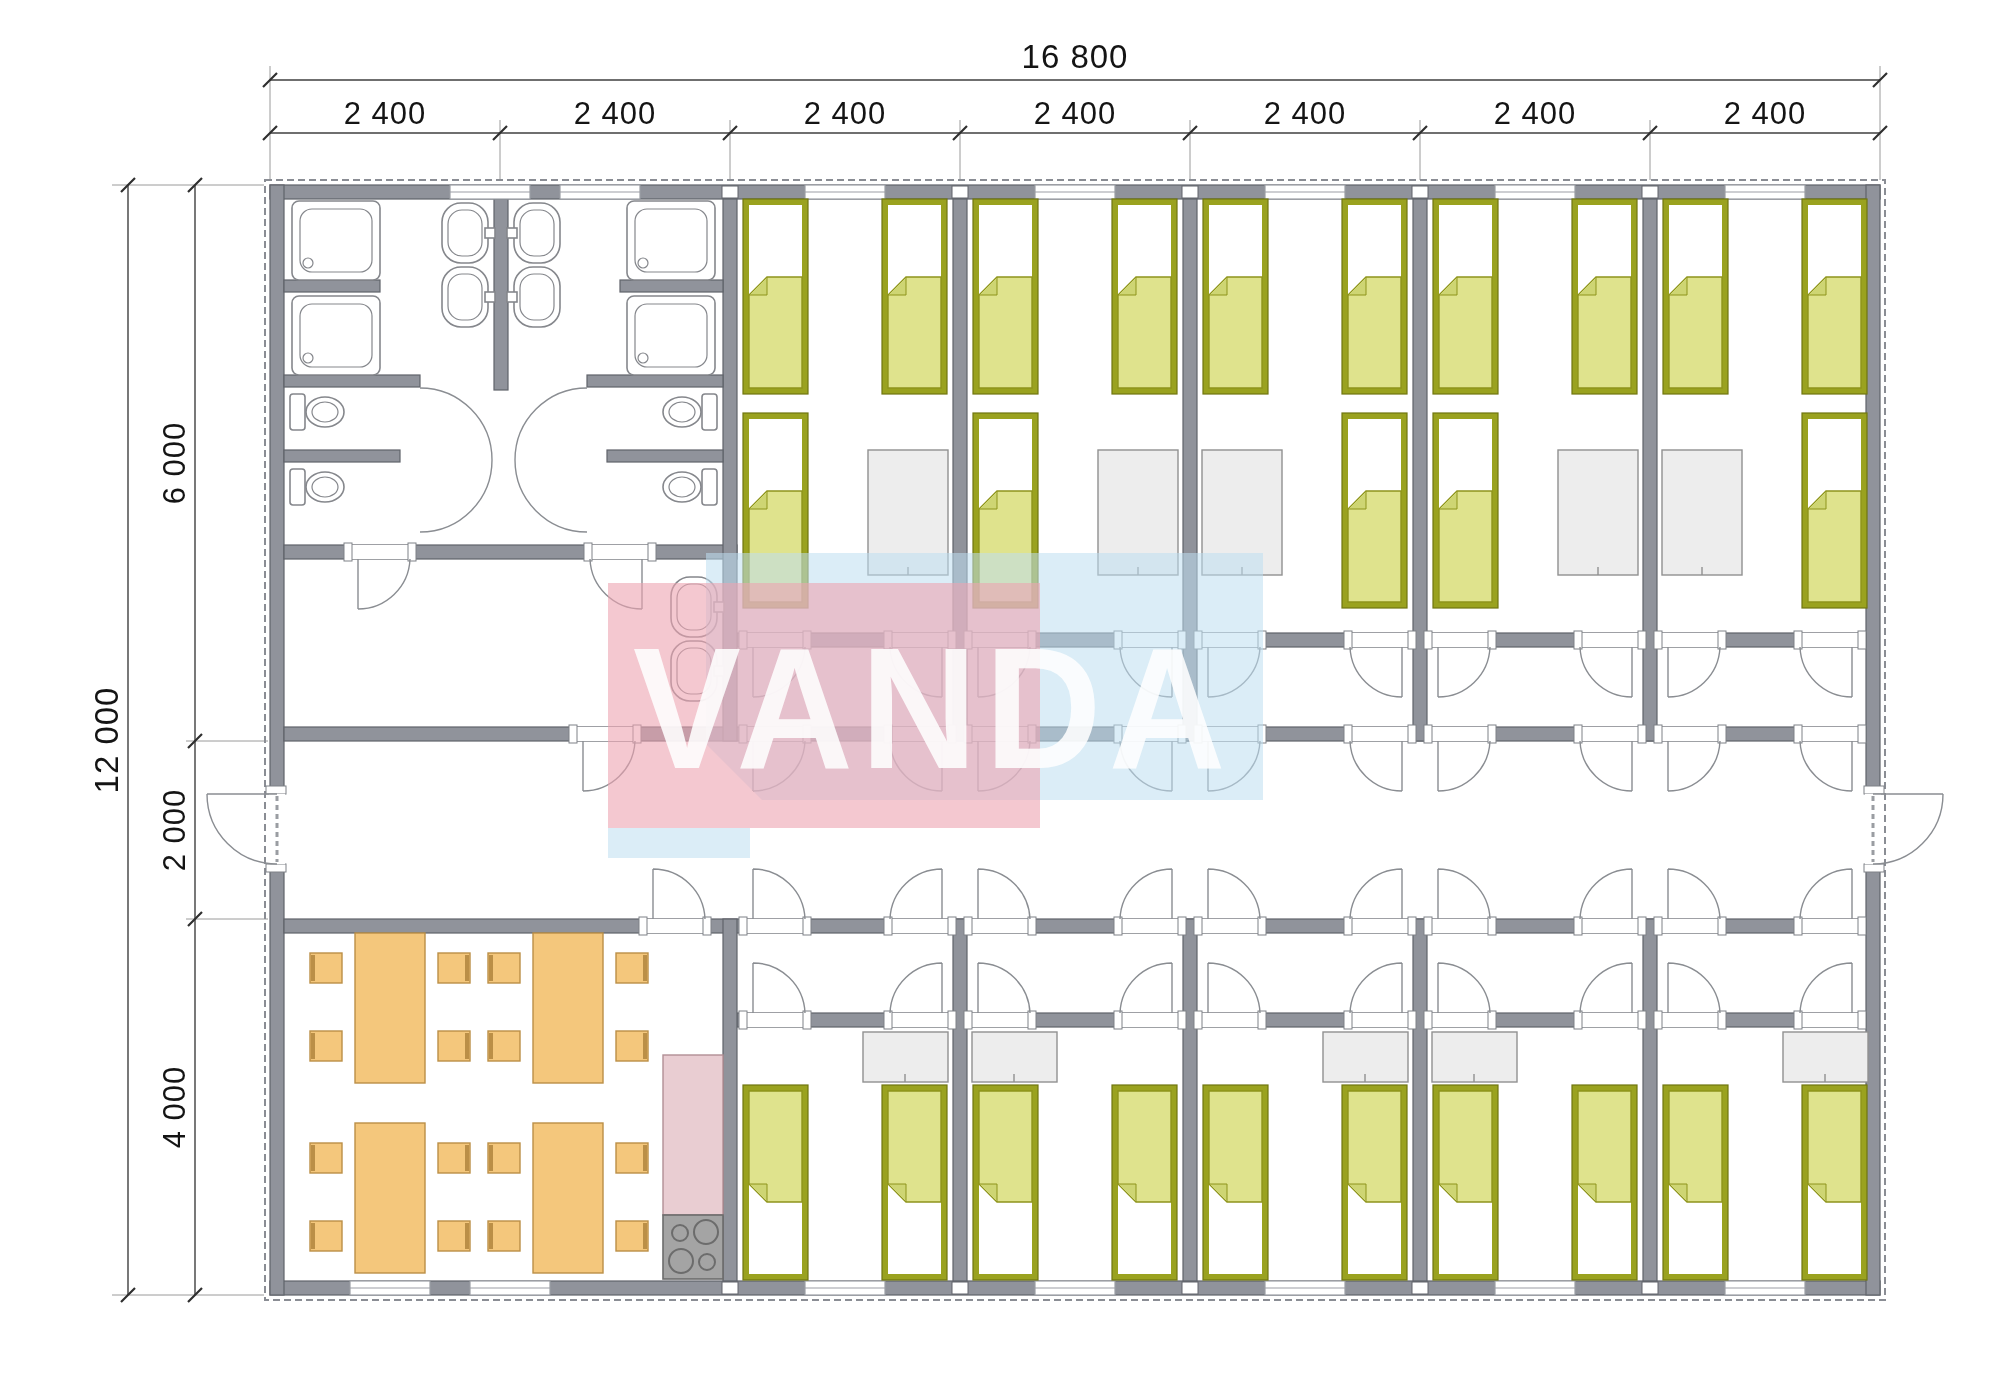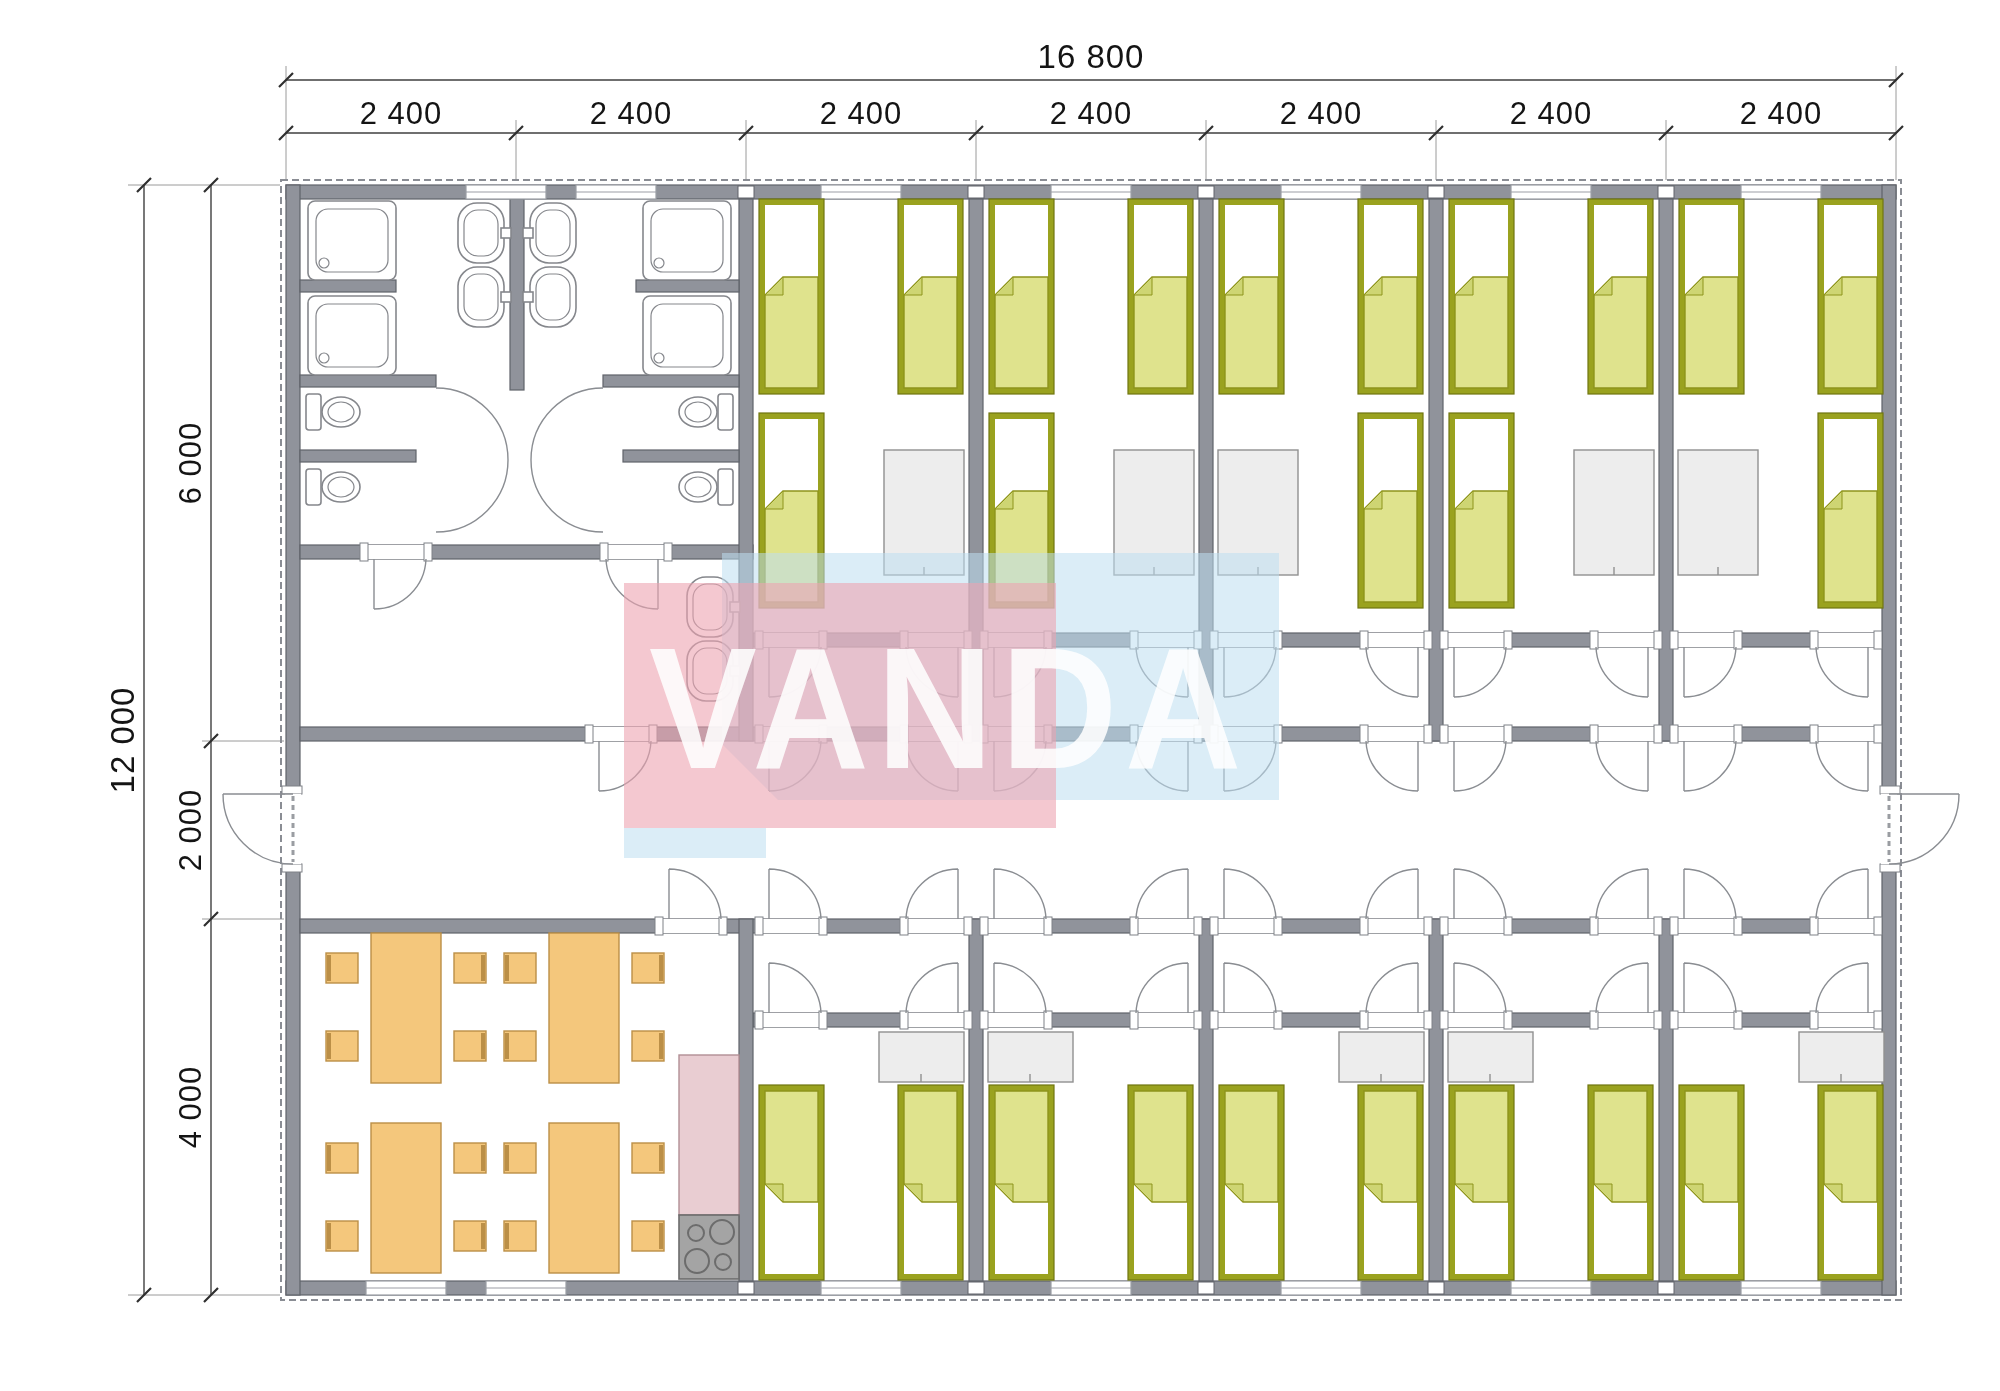--- a/index.html
+++ b/index.html
@@ -1,16 +1,16 @@
 <!DOCTYPE html>
 <html style="--wall: #90939b; --wall_stroke: #60636a; --hatch: #8a8d94; --bed_frame: #9aa21f; --bed_frame_stroke: #70760f; --bed_fill: #dfe38d; --bed_fill_stroke: #8e941c; --bed_fold: #ced573; --wardrobe: #ededed; --wardrobe_stroke: #909090; --orange: #f4c77c; --orange_stroke: #bb8f47; --pink: #e9cdd2; --pink_stroke: #b18f95; --stove: #a4a4a4; --stove_stroke: #6c6c6c; --fixture: #85878c; --window_line: #9b9ea5; --dim: #3f3f3f; --text: #141414; --wm_pink: #eca4b1; --wm_blue: #bedff1; --wm_text: #ffffff;"><head>
 <meta charset="utf-8">
 <style>
   html,body{margin:0;padding:0;background:#fff;}
-  .stage{width:1764px;height:1391px;position:relative;background:#fff;font-family:"Liberation Sans",sans-serif;padding-left:16px;}
+  .stage{width:1764px;height:1391px;position:relative;background:#fff;font-family:"Liberation Sans",sans-serif;}
   svg{display:block}
   
   .wall{fill:var(--wall);stroke:var(--wall_stroke);stroke-width:1.2}
   .hatch{fill:none;stroke:var(--hatch);stroke-width:2;stroke-dasharray:7 4}
   .cap{fill:#fff;stroke:var(--wall_stroke);stroke-width:1}
   
   .gapfill{fill:#fff;stroke:none}
   .jamb{fill:#fff;stroke:#7e8187;stroke-width:1}
   .arc{fill:none;stroke:#8a8d92;stroke-width:1.4}
   .leafdash{fill:none;stroke:#9a9da2;stroke-width:3;stroke-dasharray:5 4}

